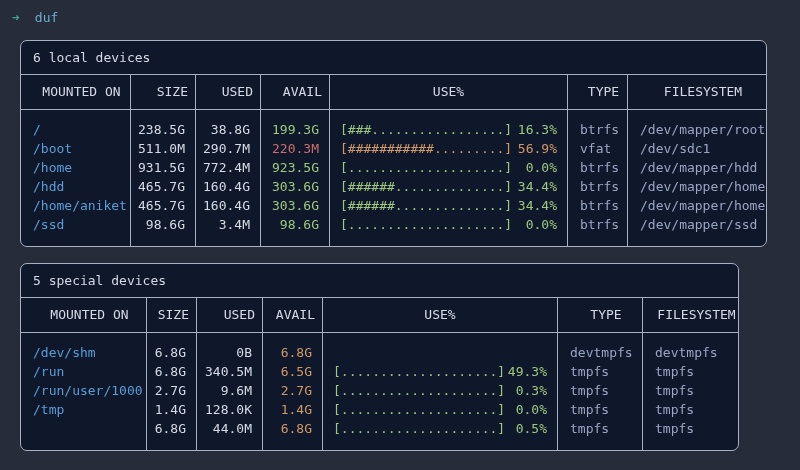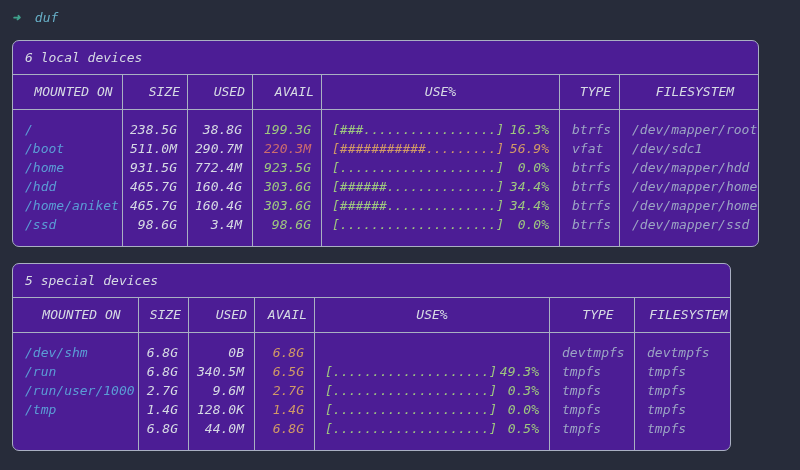--- a/index.html
+++ b/index.html
@@ -3,30 +3,30 @@
 <meta charset="utf-8">
 <style>
   html,body { margin:0; padding:0; }
   body {
     width:800px; height:470px; overflow:hidden;
     background:#272c3a;
     font-family:"DejaVu Sans Mono", monospace;
     font-size:13px;
     color:#d6dae4;
   }
-  .terminal { width:800px; height:470px; position:relative;font-style:italic; }
+  .terminal { width:800px; height:470px; position:relative; }
   .prompt-line { padding:8px 0 0 12px; height:20px; line-height:19px; }
   .arrow { color:#3fa28c; font-weight:bold; }
   .cmd { color:#68b0c8; margin-left:15px; }
 
   .box {
-    margin-left:12px;
+    margin-left:20px;
     border:1px solid #a9b0c2;
     border-radius:7px;
-    background:#4c1d95;
+    background:#0f172a;
   }
   .t1 { width:745px; margin-top:12px; }
   .t2 { width:717px; margin-top:16px; }
 
   .tbl-title {
     padding:8px 12px 7px 12px;
     line-height:18px;
     border-bottom:1px solid #a9b0c2;
     color:#d6dae4;
   }

